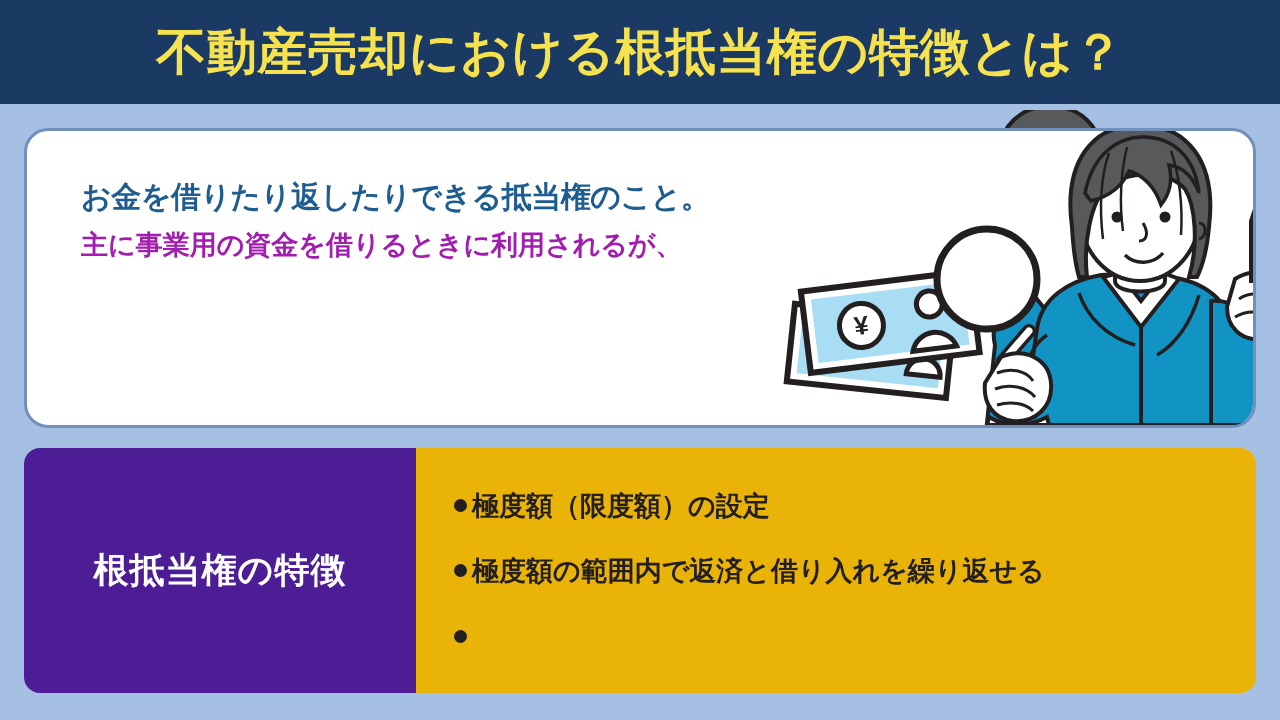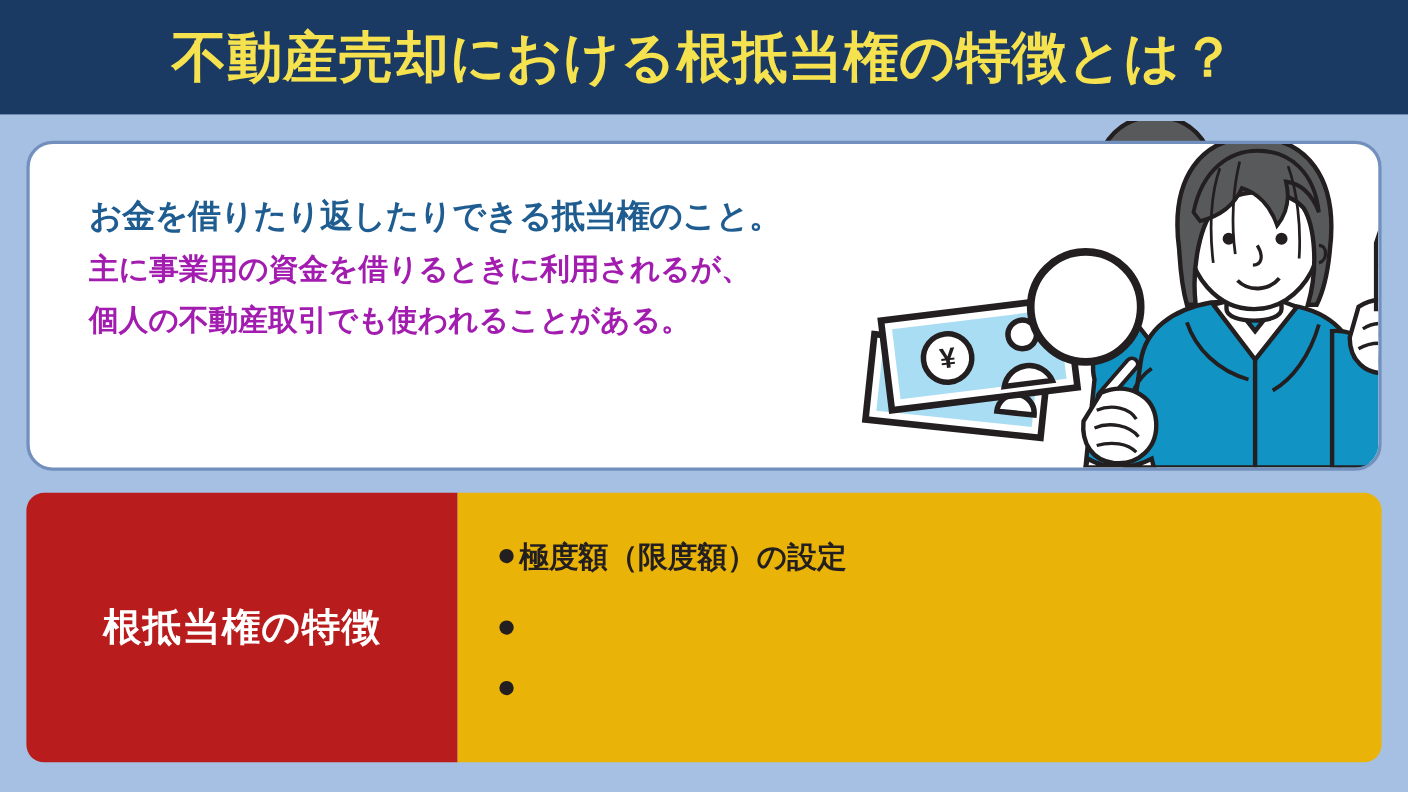--- a/index.html
+++ b/index.html
@@ -93,21 +93,21 @@
   
   .bottom-wrap {
     position:absolute;
     left:24px; top:448px;
     width:1232px; height:245px;
   }
   .feature-label {
     position:absolute;
     left:0; top:0;
     width:392px; height:245px;
-    background:#b91c1c;
+    background:#4c1d95;
     border-radius:16px 0 0 16px;
     display:flex;
     align-items:center;
     justify-content:center;
   }
   .feature-label-text {
     color:#ffffff;
     font-size:35px;
     font-weight:bold;
     letter-spacing:1px;
@@ -264,38 +264,38 @@
             <path d="M286 110 C294 108 302 110 306 114" fill="none" stroke="#231f20" stroke-width="2.5"></path>
           </g>
 
         </g>
       </svg>
     </div>
 
     <div class="definition">
       <div class="def-line strong">お金を借りたり返したりできる抵当権のこと。</div>
       <div class="def-line normal">主に事業用の資金を借りるときに利用されるが、</div>
-      <div class="def-line normal">個人の不動産取引でも使われることがある。</div>
     </div>
 
   </div>
 
   <div class="bottom-wrap">
 
     <div class="feature-label">
       <div class="feature-label-text">根抵当権の特徴</div>
     </div>
 
     <div class="feature-list">
       <div class="feature-item">
         <span class="bullet-dot"></span>
         <span>極度額（限度額）の設定</span>
       </div>
       <div class="feature-item">
         <span class="bullet-dot"></span>
+        <span>極度額の範囲内で返済と借り入れを繰り返せる</span>
       </div>
       <div class="feature-item">
         <span class="bullet-dot"></span>
       </div>
     </div>
 
   </div>
 
 </div>
 

